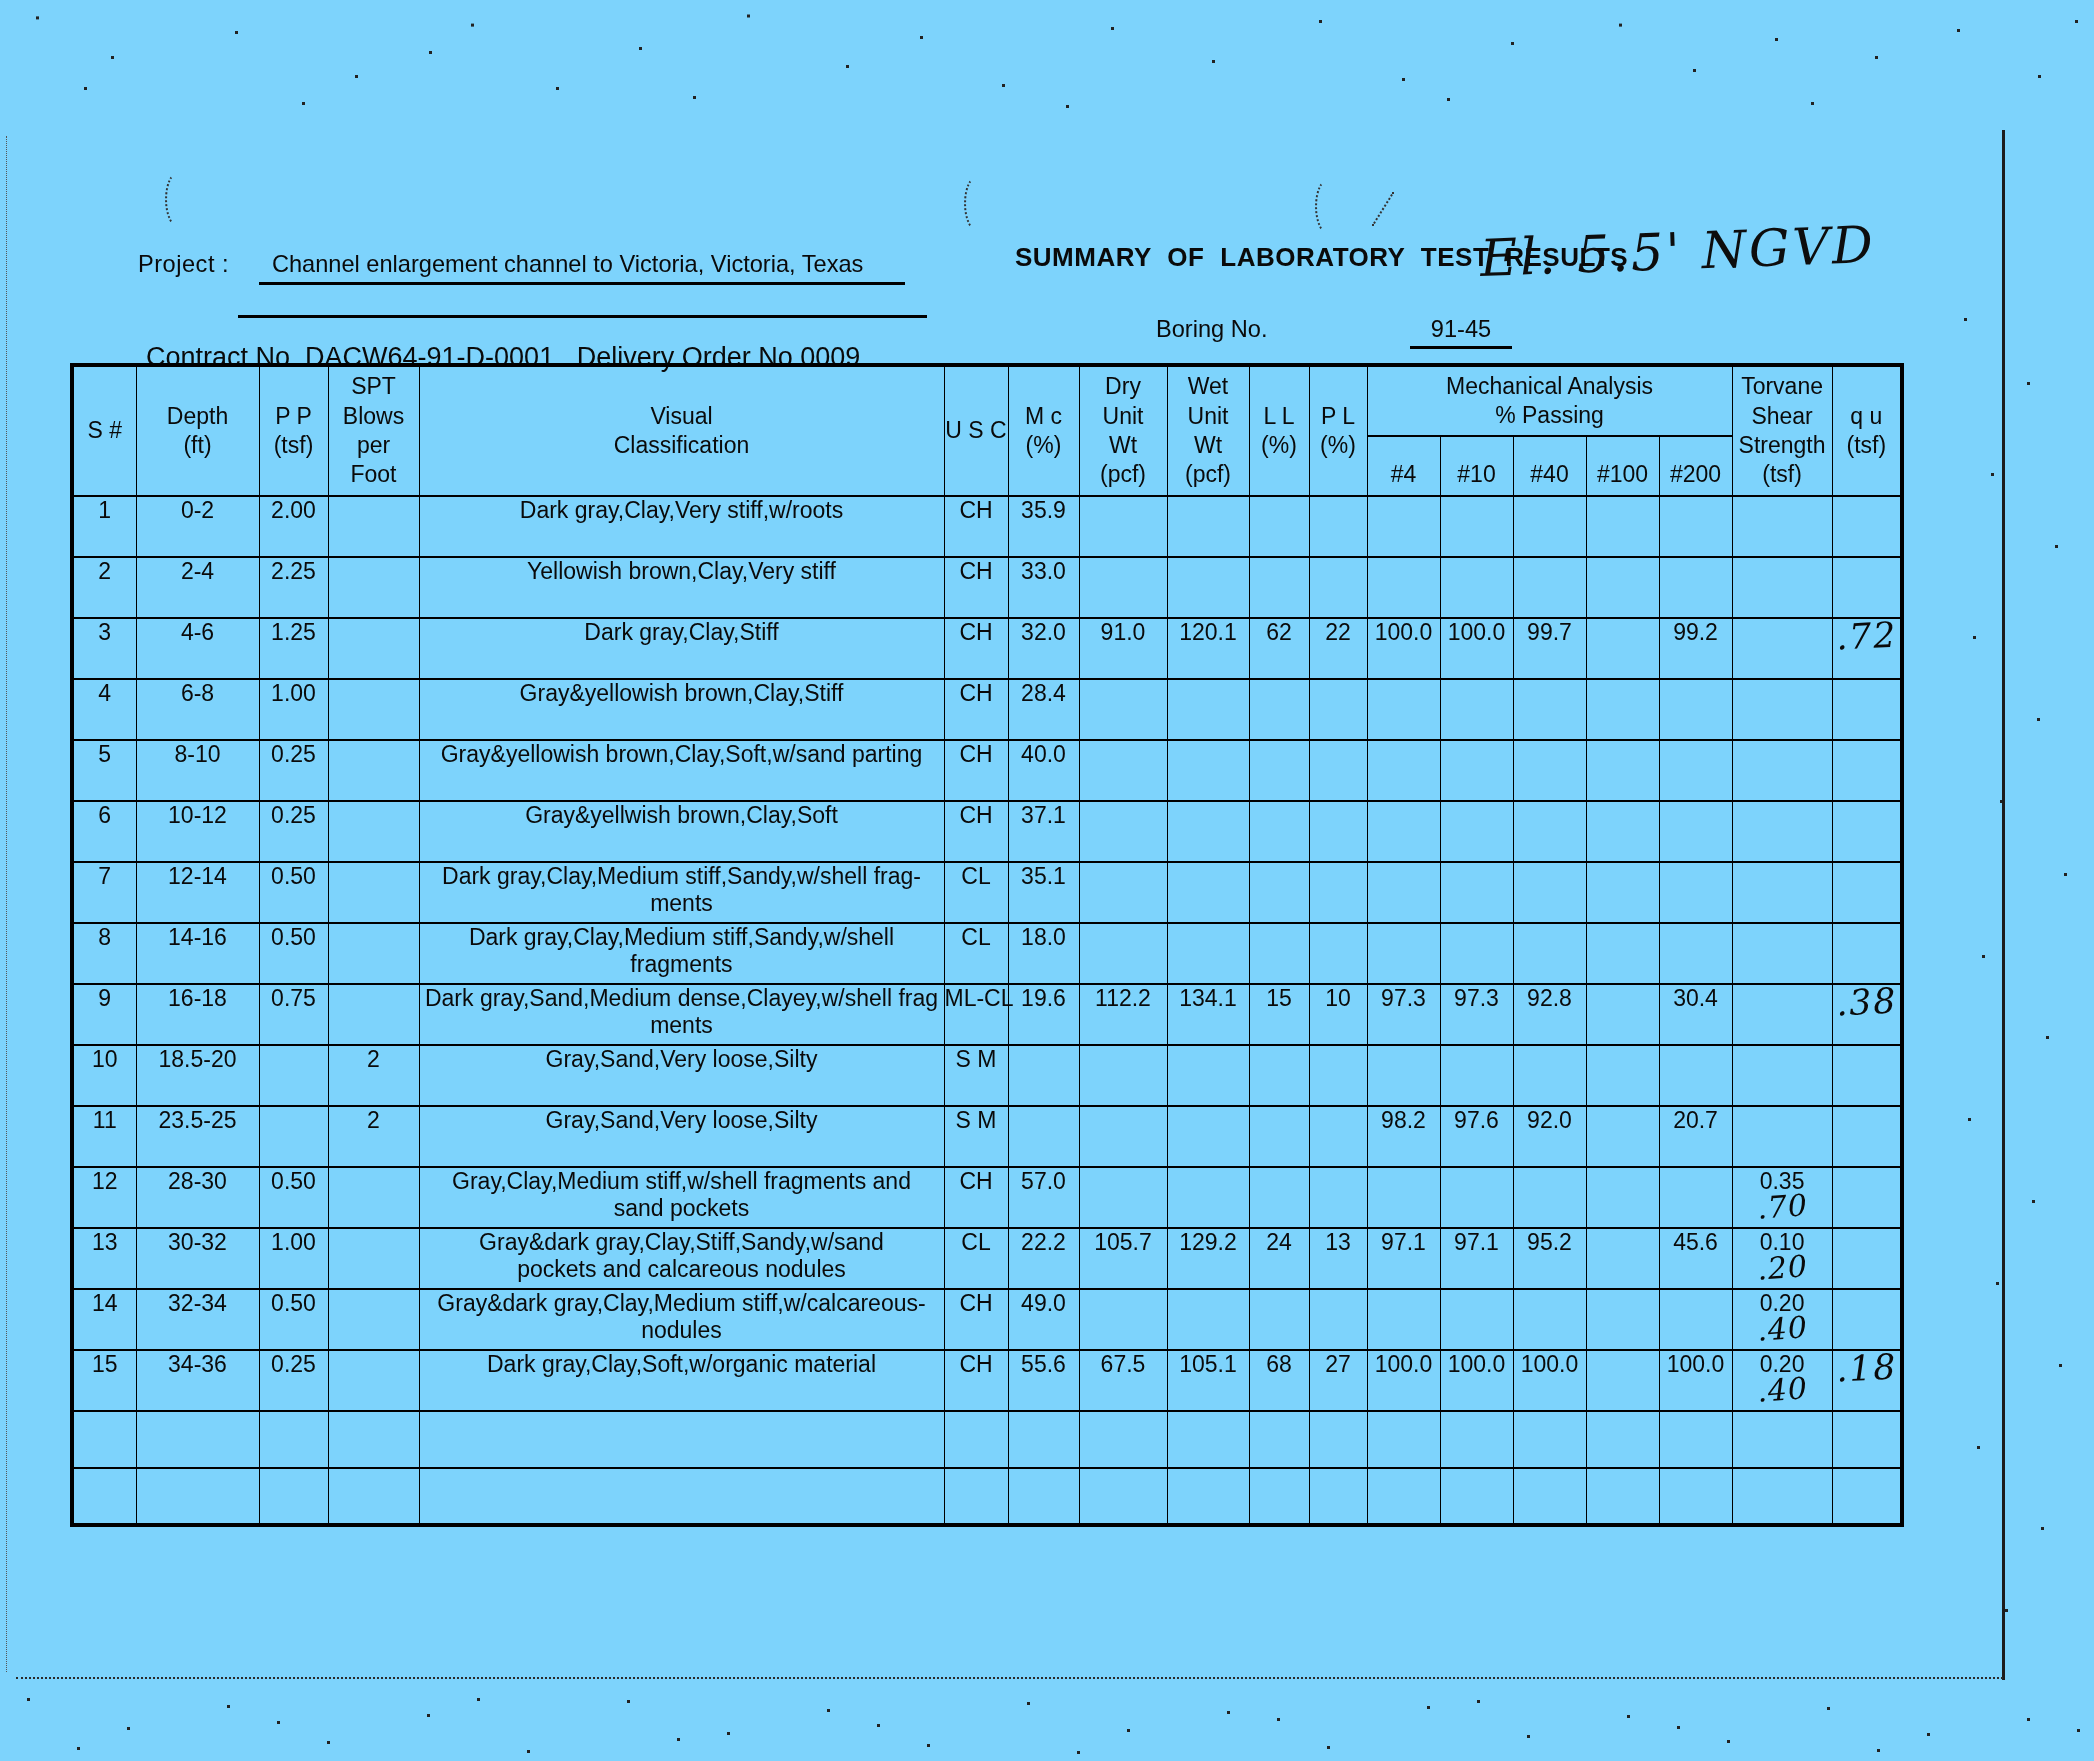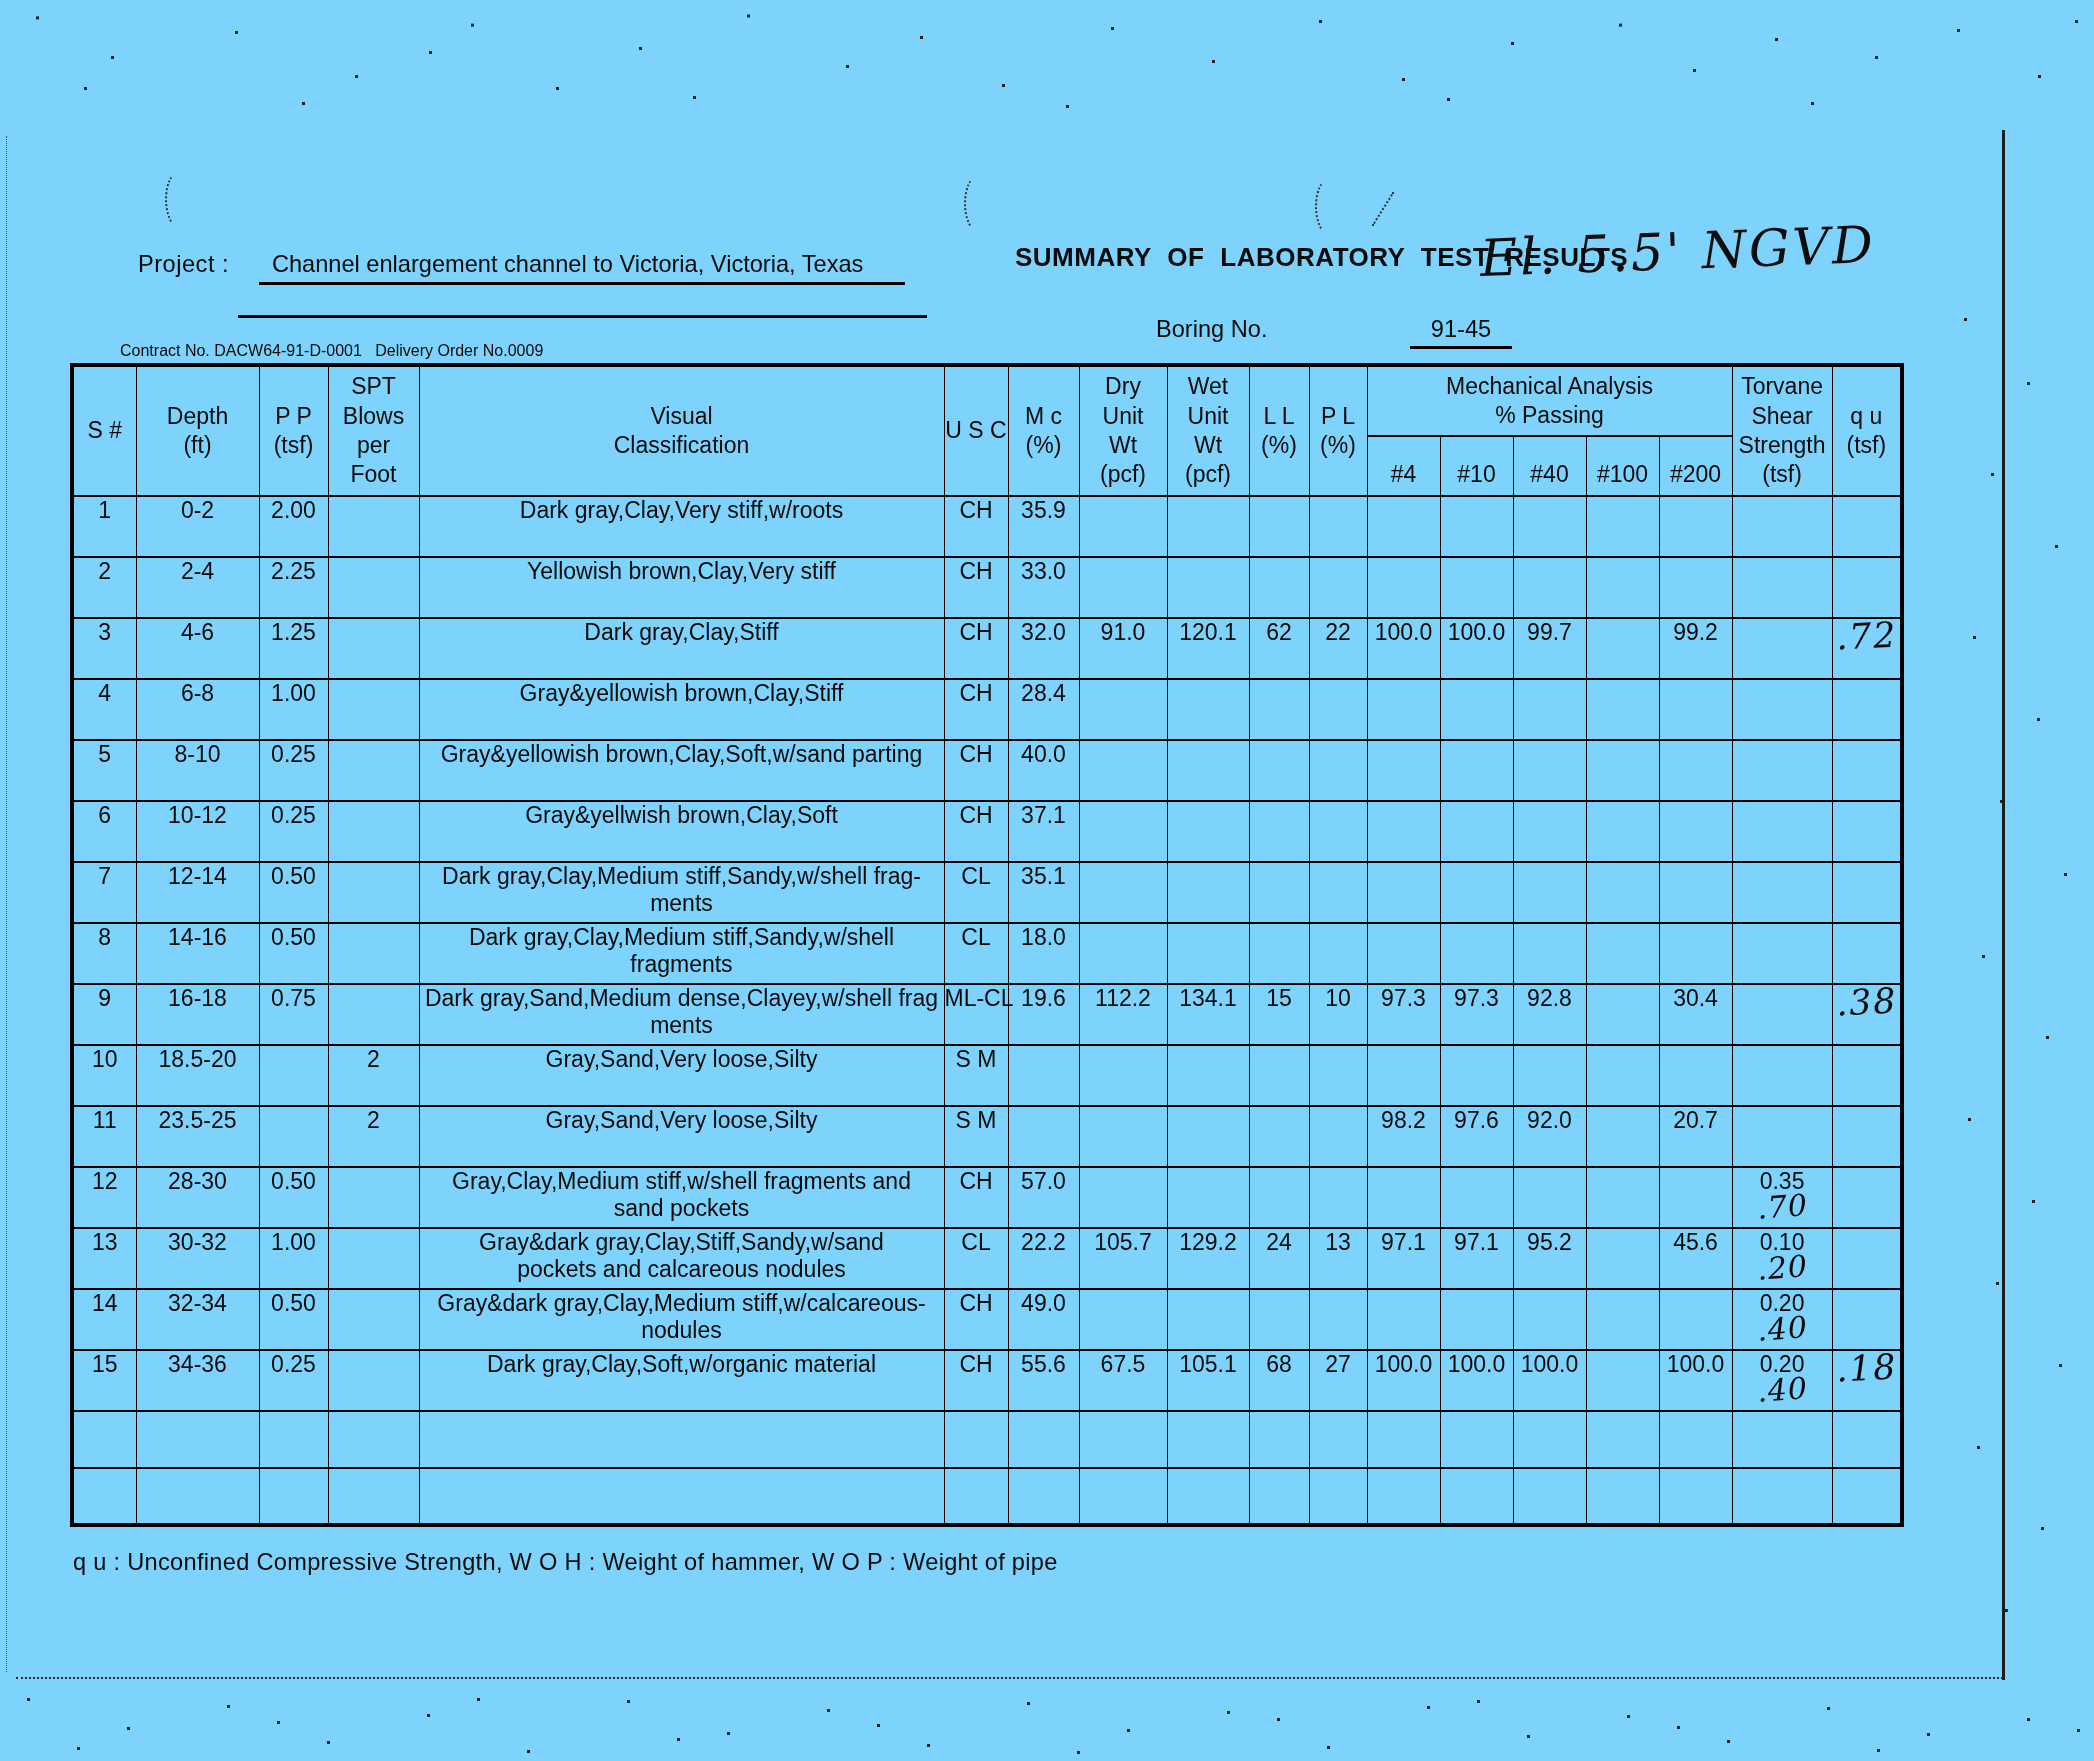--- a/index.html
+++ b/index.html
@@ -36,21 +36,21 @@
   
   .project-line{position:absolute;left:138px;top:251px;font-size:23.6px;}
   .project-line .lbl{letter-spacing:0.5px;}
   .uline{display:inline-block;border-bottom:3.6px solid #000;}
   .project-val{margin-left:23.6px;padding:0 42px 3.6px 12.7px;}
   .underline2{position:absolute;left:238px;top:284px;width:689px;height:31px;border-bottom:3.6px solid #000;}
   .doc-title{position:absolute;left:1015px;top:242px;font-size:26px;font-weight:bold;
              letter-spacing:0.5px;word-spacing:8.2px;}
   .boring-line{position:absolute;left:1156px;top:316px;font-size:23.6px;}
   .boring-val{margin-left:136px;width:102px;text-align:center;padding-bottom:2.7px;}
-  .contract-line{position:absolute;left:120px;top:342px;font-size:16px;white-space:pre;}
+  .contract-line{position:absolute;left:146px;top:342px;font-size:27px;white-space:pre;}
   .hw{font-family:"DejaVu Serif",serif;font-style:italic;color:#0d0d0d;}
   .elevation{position:absolute;left:1480px;top:222px;font-size:51px;letter-spacing:2.7px;
              transform:rotate(-2deg);white-space:nowrap;}
   
   table.lab{position:absolute;left:70px;top:363px;width:1828px;border-collapse:collapse;
             table-layout:fixed;border:4.5px solid #000;}
   table.lab th,table.lab td{border-left:1.8px solid #000;border-right:1.8px solid #000;
             border-top:2.7px solid #000;border-bottom:2.7px solid #000;
             font-size:23px;font-weight:normal;padding:0;overflow:visible;}
   table.lab th{white-space:pre-line;text-align:center;vertical-align:middle;line-height:1.28;}
@@ -515,16 +515,15 @@
           <td></td>
           <td></td>
           <td></td>
           <td></td>
           <td></td>
         </tr>
       </tbody>
   </table>
 
   <div class="footnotes">
-    <div>q u : Unconfined Compressive Strength, W O H : Weight of hammer, W O P : Weight of pipe</div>
   </div>
 </div>
 
 
 </body></html>

